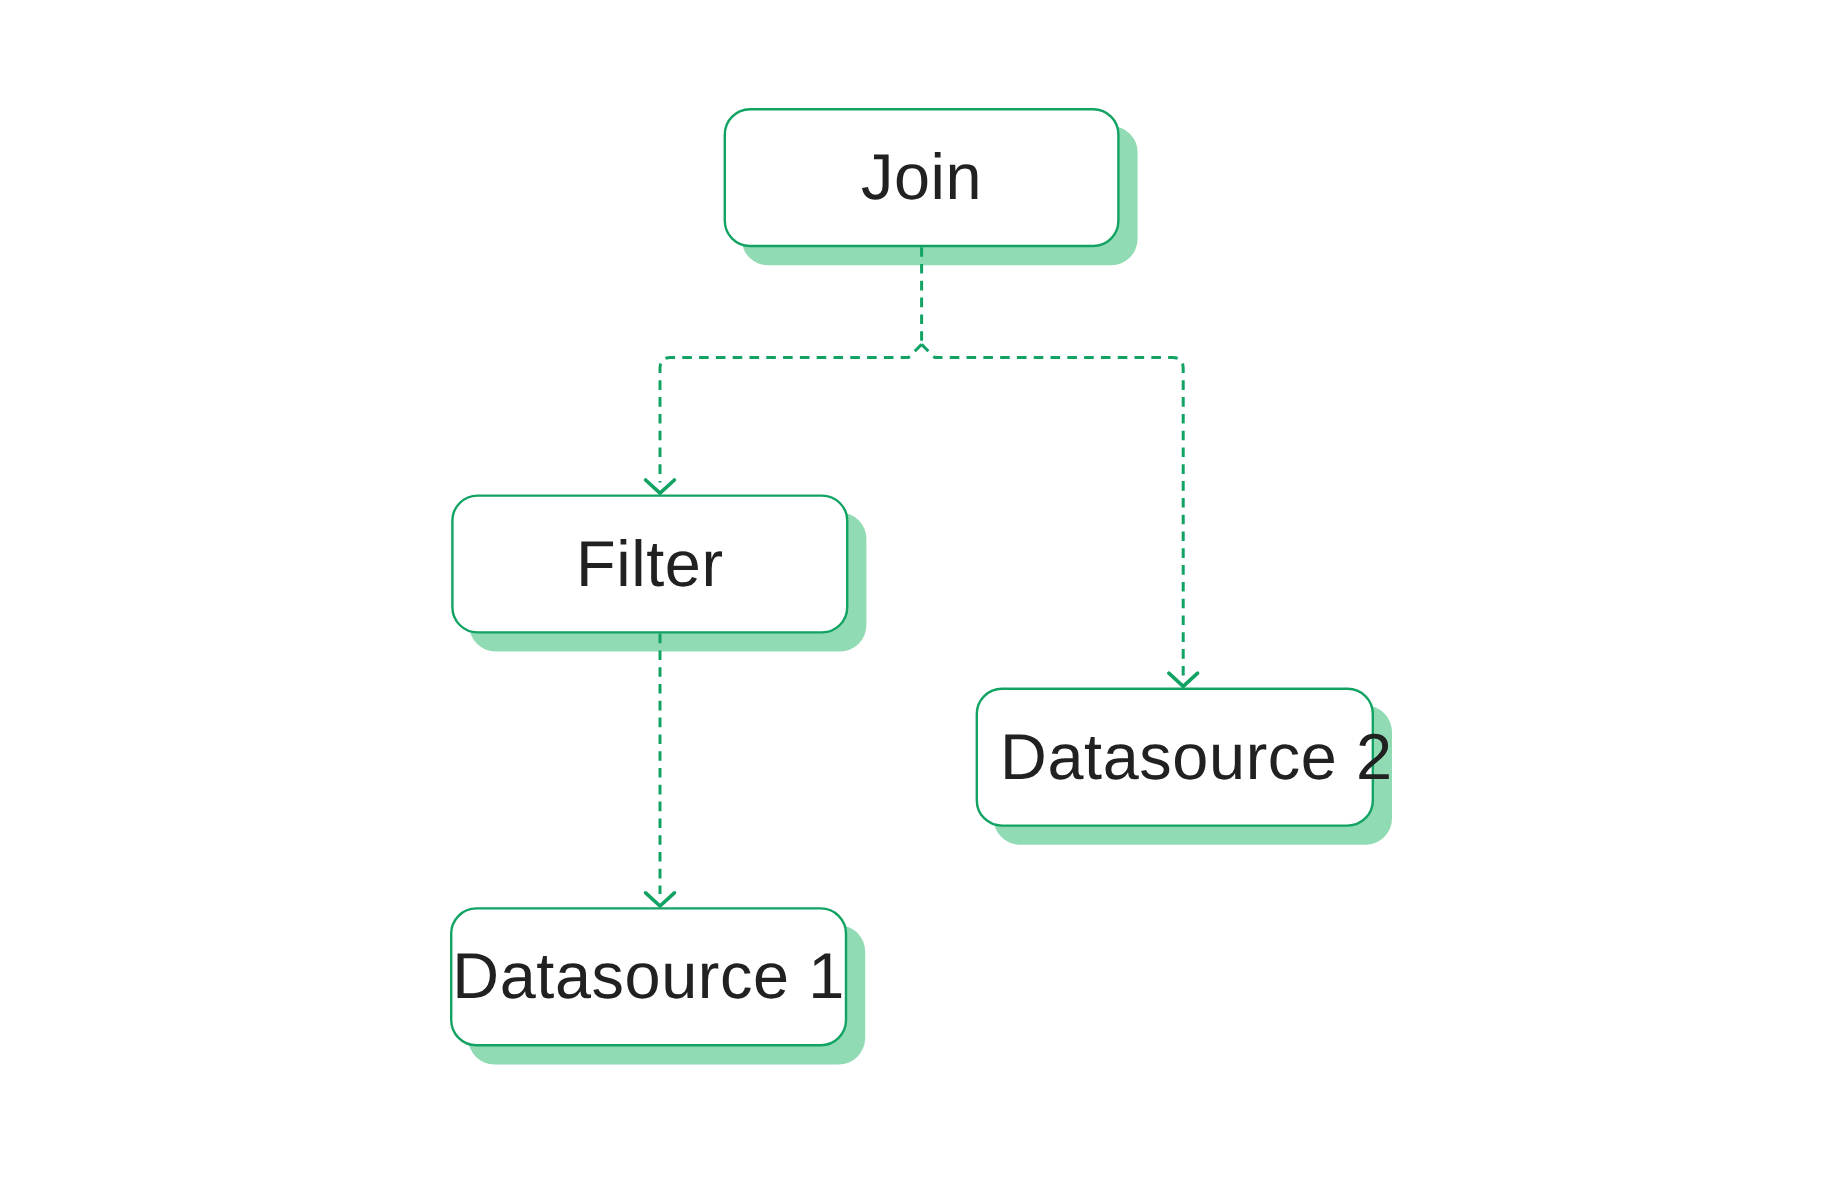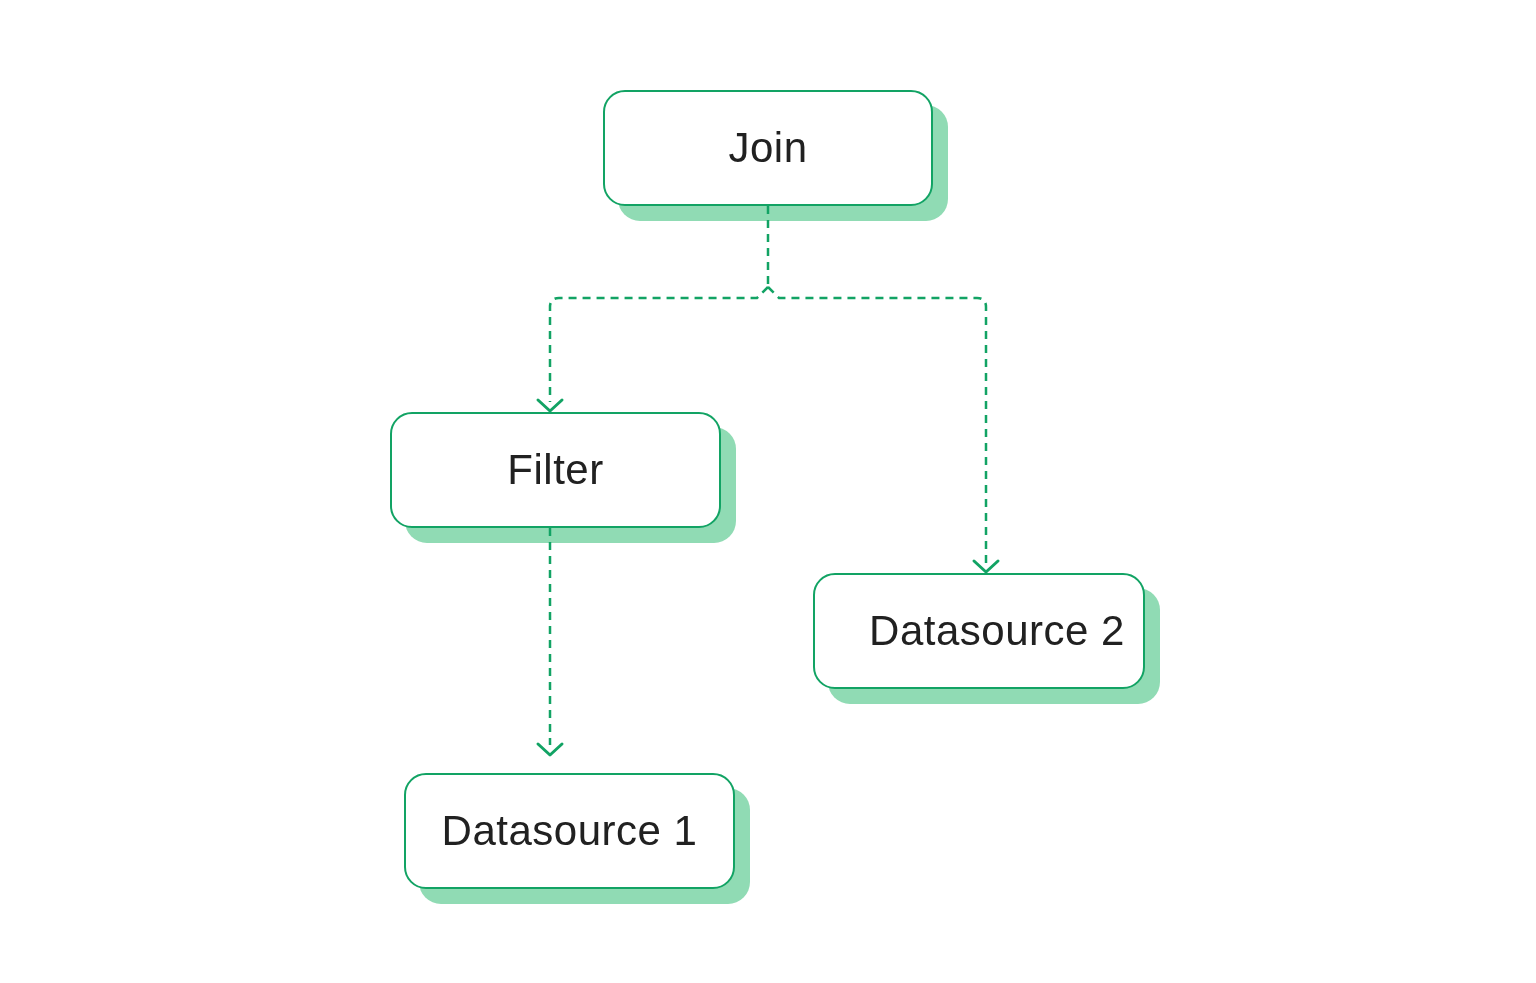--- a/index.html
+++ b/index.html
@@ -29,30 +29,30 @@
     background: var(--c-fill);
     border: 2px solid var(--c-border);
     border-radius: 22px;
     box-shadow: 15px 15px 0 0 var(--c-shadow);
     display: flex;
     align-items: center;
     justify-content: center;
     cursor: pointer;
   }
   .node span {
-    font-size: 42px;
+    font-size: 54px;
     font-weight: 400;
     color: var(--c-text);
     letter-spacing: 0.5px;
     white-space: nowrap;
   }
   .node-join        { left: 603px; top: 90px;  width: 330px; }
-  .node-filter      { left: 376px; top: 412px; margin-left: 14px; }
+  .node-filter      { left: 376px; top: 412px; }
   .node-datasource2 { left: 813px; top: 573px; width: 332px; padding-left: 36px; }
-  .node-datasource1 { left: 375px; top: 773px; margin-left: 29px; }
+  .node-datasource1 { left: 375px; top: 756px; }
   .edges {
     position: absolute;
     left: 0; top: 0;
     width: 1536px;
     height: 983px;
     pointer-events: none;
   }
   .edge {
     fill: none;
     stroke: var(--c-edge);

